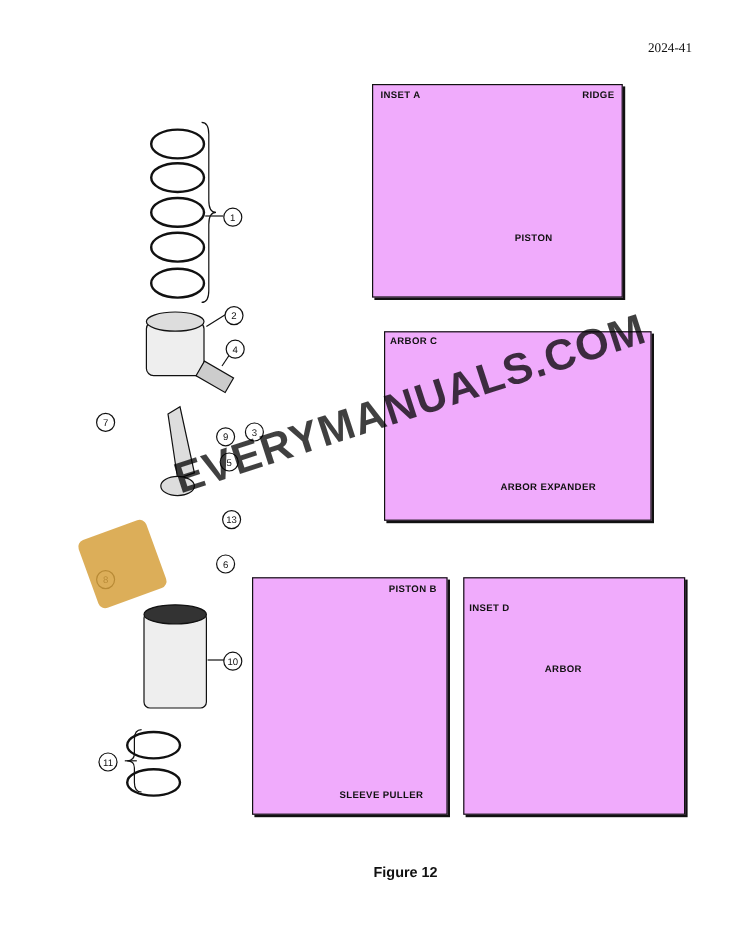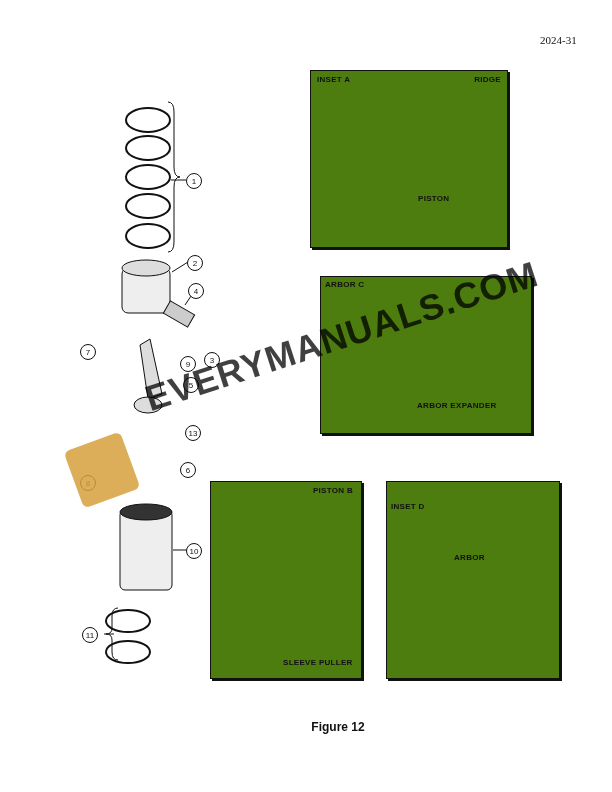--- a/index.html
+++ b/index.html
@@ -1,29 +1,29 @@
 <!DOCTYPE html>
 <html><head>
 <meta charset="utf-8">
 <style>
   html,body{margin:0;padding:0;background:#fff;}
   body{width:612px;height:792px;position:relative;overflow:hidden;font-family:"Liberation Sans",sans-serif;color:#111;}
   .page-num{position:absolute;left:540px;top:34px;font-family:"Liberation Serif",serif;font-size:11px;}
-  .inset{position:absolute;border:1.5px solid #111;box-shadow:2px 2px 0 #111;background:#4d7c0f;}
+  .inset{position:absolute;border:1.5px solid #111;box-shadow:2px 2px 0 #111;background:#f0abfc;padding-left:11px;}
   .inset-label{position:absolute;font-size:8px;font-weight:bold;letter-spacing:.3px;}
   .callout{position:absolute;width:14px;height:14px;border:1px solid #111;border-radius:50%;font-size:8px;display:flex;align-items:center;justify-content:center;background:#fff;}
   .caption{position:absolute;left:0;width:612px;top:720px;text-align:center;font-weight:bold;font-size:12px;margin-left:32px;}
   .wm{position:absolute;left:140px;top:380px;font-size:36px;font-weight:bold;color:rgba(0,0,0,.75);transform:rotate(-18deg);transform-origin:left top;letter-spacing:1px;white-space:nowrap;}
   .wm-logo{position:absolute;left:72px;top:440px;width:60px;height:60px;background:rgba(214,160,60,.85);transform:rotate(-20deg);border-radius:6px;}
   svg{position:absolute;left:0;top:0;}
 </style>
 </head>
 <body>
 
-<div class="page-num">2024-31</div>
+<div class="page-num">2024-41</div>
 
 <svg width="612" height="792">
   <g fill="none" stroke="#111" stroke-width="2">
     <ellipse cx="148" cy="120" rx="22" ry="12"></ellipse>
       <ellipse cx="148" cy="148" rx="22" ry="12"></ellipse>
     <ellipse cx="148" cy="177" rx="22" ry="12"></ellipse>
       <ellipse cx="148" cy="206" rx="22" ry="12"></ellipse>
     <ellipse cx="148" cy="236" rx="22" ry="12"></ellipse>
     <ellipse cx="128" cy="621" rx="22" ry="11"></ellipse>
       <ellipse cx="128" cy="652" rx="22" ry="11"></ellipse>
@@ -70,21 +70,21 @@
 <div class="callout" style="left:80px;top:344px">7</div>
 <div class="callout" style="left:80px;top:475px">8</div>
 <div class="callout" style="left:180px;top:356px">9</div>
 <div class="callout" style="left:186px;top:543px">10</div>
 <div class="callout" style="left:82px;top:627px">11</div>
 <div class="callout" style="left:185px;top:425px">13</div>
 
 <div class="inset" style="left:310px;top:70px;width:196px;height:176px">
   <div class="inset-label" style="left:6px;top:4px">INSET A</div>
   <div class="inset-label" style="right:6px;top:4px">RIDGE</div>
-  <div class="inset-label" style="left:107px;top:123px">PISTON</div>
+  <div class="inset-label" style="left:118px;top:123px">PISTON</div>
 </div>
 
 <div class="inset" style="left:320px;top:276px;width:210px;height:156px">
   <div class="inset-label" style="left:4px;top:3px">ARBOR C</div>
   <div class="inset-label" style="left:96px;top:124px">ARBOR EXPANDER</div>
 </div>
 
 <div class="inset" style="left:210px;top:481px;width:150px;height:196px">
   <div class="inset-label" style="right:8px;top:4px">PISTON B</div>
   <div class="inset-label" style="left:72px;top:176px">SLEEVE PULLER</div>

